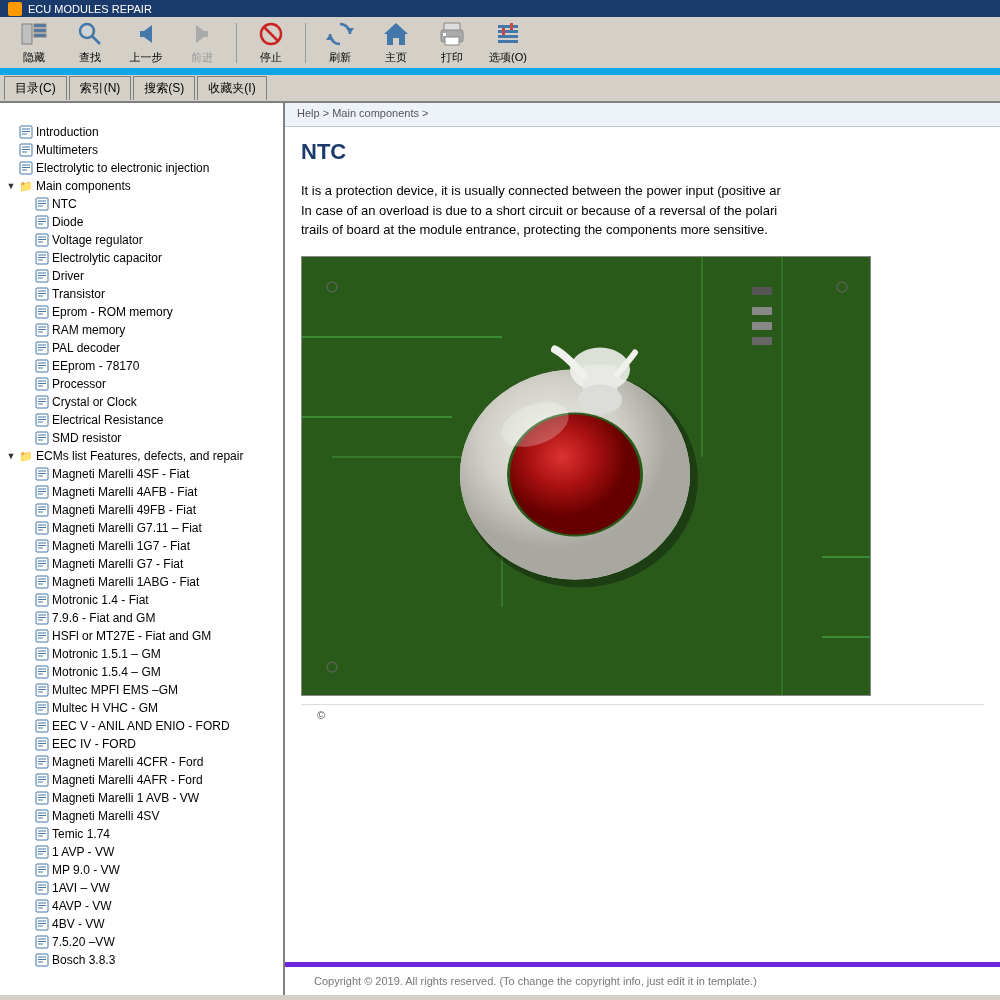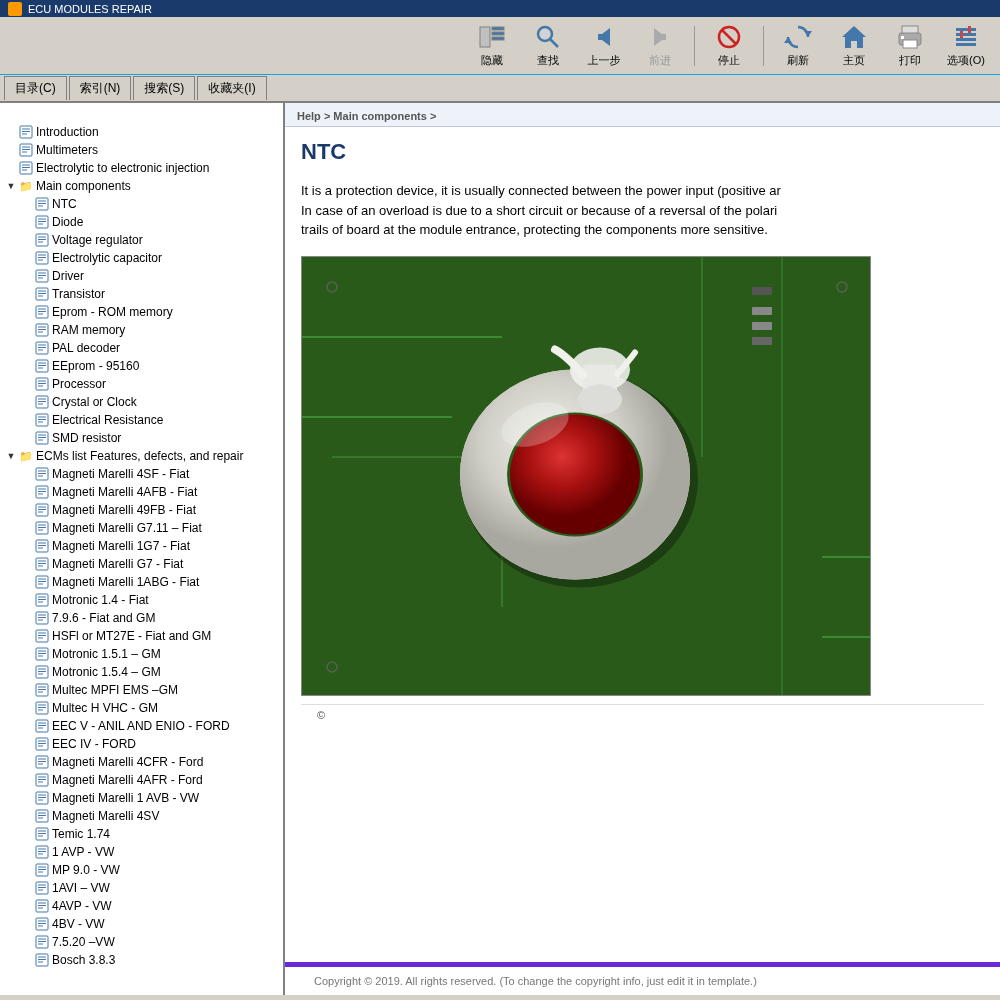--- a/index.html
+++ b/index.html
@@ -19,27 +19,26 @@
       width: 14px; height: 14px;
       background: #ff9900;
       border-radius: 2px;
       margin-right: 6px;
       display: inline-block;
     }
 
     
     .toolbar {
       background: #d4d0c8;
-      border-bottom: 1px solid #0ea5e9;
+      border-bottom: 7px solid #0ea5e9;
       height: 58px;
       display: flex;
       align-items: center;
       padding: 4px 8px;
       gap: 4px;
-      justify-content: flex-end;
     }
     .toolbar-btn {
       display: flex;
       flex-direction: column;
       align-items: center;
       justify-content: center;
       width: 52px;
       height: 50px;
       background: #d4d0c8;
       border: 1px solid transparent;
@@ -140,22 +139,21 @@
       overflow: hidden;
     }
     .breadcrumb {
       background: #eef3fa;
       border-bottom: 1px solid #c0c8d8;
       padding: 4px 12px;
       font-size: 11px;
       color: #555;
       height: 24px;
       display: flex;
-      align-items: flex-end;
-      font-weight: bold;
+      align-items: flex-start;
     }
     .content-area {
       flex: 1;
       overflow-y: auto;
       padding: 12px 16px;
     }
     .page-title {
       font-size: 22px;
       font-weight: bold;
       color: #1a3a6b;
@@ -490,21 +488,21 @@
           <span class="tree-indent" style="width:20px;display:inline-block;"></span>
           <span class="tree-expander" style="width:14px;display:inline-block;"></span>
           <span class="tree-icon doc-icon">
       <svg width="14" height="14" viewBox="0 0 14 14">
         <rect x="1" y="1" width="12" height="12" rx="1" fill="white" stroke="#4477aa" stroke-width="1"></rect>
         <line x1="3" y1="4" x2="11" y2="4" stroke="#4477aa" stroke-width="1"></line>
         <line x1="3" y1="6.5" x2="11" y2="6.5" stroke="#4477aa" stroke-width="1"></line>
         <line x1="3" y1="9" x2="8" y2="9" stroke="#4477aa" stroke-width="1"></line>
       </svg>
     </span>
-          <span class="tree-label">EEprom - 95160</span>
+          <span class="tree-label">EEprom - 78170</span>
         </div>
         <div class="tree-item">
           <span class="tree-indent" style="width:20px;display:inline-block;"></span>
           <span class="tree-expander" style="width:14px;display:inline-block;"></span>
           <span class="tree-icon doc-icon">
       <svg width="14" height="14" viewBox="0 0 14 14">
         <rect x="1" y="1" width="12" height="12" rx="1" fill="white" stroke="#4477aa" stroke-width="1"></rect>
         <line x1="3" y1="4" x2="11" y2="4" stroke="#4477aa" stroke-width="1"></line>
         <line x1="3" y1="6.5" x2="11" y2="6.5" stroke="#4477aa" stroke-width="1"></line>
         <line x1="3" y1="9" x2="8" y2="9" stroke="#4477aa" stroke-width="1"></line>

